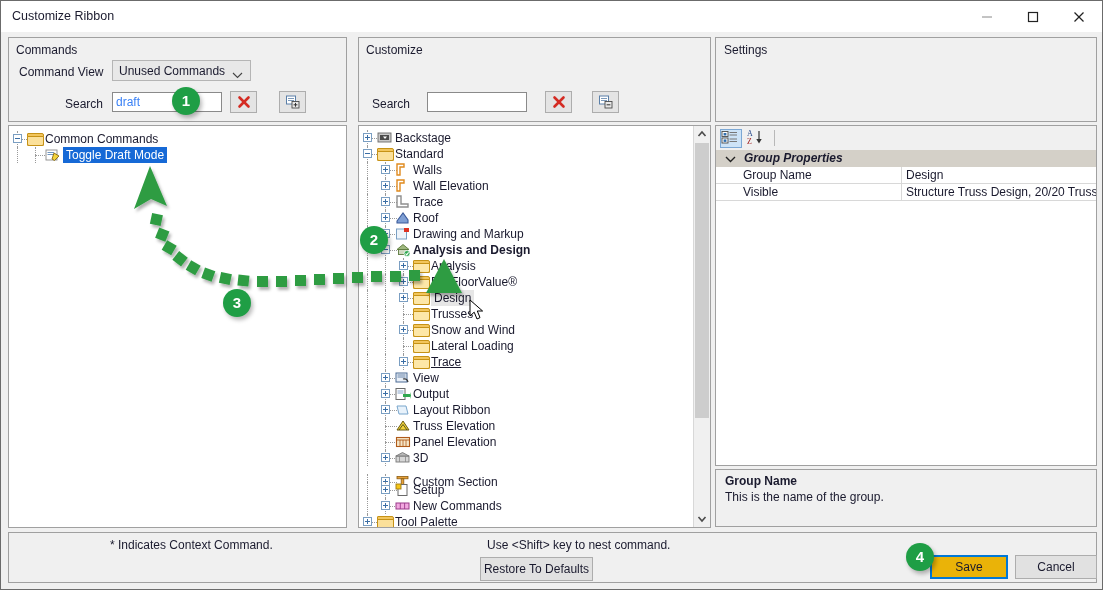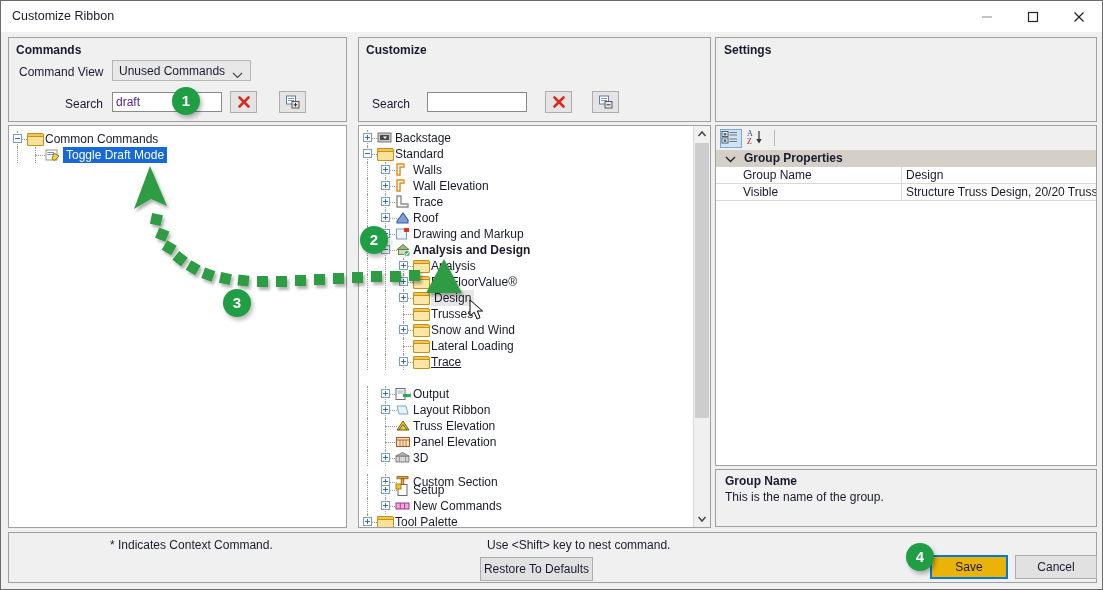--- a/index.html
+++ b/index.html
@@ -16,34 +16,34 @@
 
   
   #titlebar{position:absolute;left:0;top:0;width:1101px;height:31px;background:#ffffff;}
   #titlebar .title{position:absolute;left:11px;top:8px;font-size:12.5px;color:#1a1a2e;}
   .wbtn{position:absolute;top:0;width:46px;height:31px;cursor:default;}
   .wbtn svg{position:absolute;left:50%;top:50%;transform:translate(-50%,-50%);}
   #btn-min{right:92px;} #btn-max{right:46px;} #btn-close{right:0px;}
 
   
   .panel{position:absolute;box-sizing:border-box;border:1px solid #a0a0a0;background:#f0f0f0;}
-  .panel-label{position:absolute;font-size:12px;color:#1a1a2e;font-weight:bold;}
+  .panel-label{position:absolute;font-size:12px;color:#1a1a2e;}
 
   
   #commands-panel{left:7px;top:36px;width:339px;height:85px;}
   #commands-label{left:7px;top:5px;}
   #cmdview-label{position:absolute;left:10px;top:27px;font-size:12px;}
   #cmdview-select{position:absolute;left:103px;top:22px;width:139px;height:21px;
      box-sizing:border-box;background:#e8e8e8;border:1px solid #b5b5b5;}
   #cmdview-select .val{position:absolute;left:6px;top:3px;font-size:12px;}
   #cmdview-select .chev{position:absolute;right:7px;top:7px;}
   #search-label{position:absolute;left:56px;top:59px;font-size:12px;}
   #search-input{position:absolute;left:103px;top:54px;width:110px;height:20px;
      box-sizing:border-box;background:#ffffff;border:1px solid #8a8a8a;
-     font-family:"Liberation Sans",sans-serif;font-size:12px;color:#4c1d95;
+     font-family:"Liberation Sans",sans-serif;font-size:12px;color:#3b82f6;
      padding:1px 3px;outline:none;}
   .icon-btn{position:absolute;box-sizing:border-box;width:27px;height:22px;
      background:#e4e4e4;border:1px solid #adadad;}
   .icon-btn svg{position:absolute;left:50%;top:50%;transform:translate(-50%,-50%);}
   #clear-left{left:221px;top:53px;}
   #add-left{left:270px;top:53px;}
 
   
   #customize-panel{left:357px;top:36px;width:353px;height:85px;}
   #customize-label{left:7px;top:5px;}
@@ -90,21 +90,21 @@
 
   
   #propgrid{position:absolute;left:714px;top:124px;width:382px;height:341px;
      box-sizing:border-box;border:1px solid #a0a0a0;background:#ffffff;overflow:hidden;}
   #pg-toolbar{position:absolute;left:0;top:0;width:380px;height:24px;background:#f0f0f0;border-bottom:1px solid #cfcfcf;}
   .pg-tbtn{position:absolute;top:3px;width:22px;height:19px;box-sizing:border-box;}
   #pg-cat{left:4px;background:#cde3f7;border:1px solid #7ba7d4;}
   #pg-az{left:30px;}
   #pg-div{position:absolute;left:58px;top:4px;width:1px;height:16px;background:#b8b8b8;}
   .pg-rowhdr{position:absolute;left:0;width:380px;height:17px;background:#d4d0c8;}
-  .pg-rowhdr .t{position:absolute;left:28px;top:1px;font-weight:bold;font-size:12px;color:#1a1a2e;}
+  .pg-rowhdr .t{position:absolute;left:28px;top:1px;font-weight:bold;font-size:12px;color:#1a1a2e;font-style:italic;}
   .pg-row{position:absolute;left:0;width:380px;height:17px;}
   .pg-row .k{position:absolute;left:0;top:0;width:186px;height:17px;box-sizing:border-box;
      border-bottom:1px solid #d8d8d8;border-right:1px solid #d8d8d8;background:#ffffff;}
   .pg-row .k span{position:absolute;left:27px;top:1px;font-size:12px;}
   .pg-row .v{position:absolute;left:186px;top:0;width:194px;height:17px;box-sizing:border-box;
      border-bottom:1px solid #d8d8d8;background:#ffffff;overflow:hidden;}
   .pg-row .v span{position:absolute;left:4px;top:1px;font-size:12px;white-space:nowrap;}
 
   
   #descpane{position:absolute;left:714px;top:468px;width:382px;height:58px;
@@ -433,20 +433,33 @@
         <div class="dotline" style="left: 44px; top: 0px; height: 16px;"></div>
         <div class="dothoriz" style="left: 44px; top: 8px; width: 12px;"></div>
         <div class="expander plus" style="left: 40px; top: 3px;"></div>
         <div class="ico" style="left: 54px;">
           <div class="folder">
             <div class="bk"></div>
             <div class="fr"></div>
           </div>
         </div>
         <div class="lbl" style="left: 72px; text-decoration: underline;">Trace</div>
+      </div>
+      <div class="tnode" style="left: 0px; top: 244px; width: 100%;">
+        <div class="dotline" style="left: 8px; top: 0px; height: 16px;"></div>
+        <div class="dotline" style="left: 26px; top: 0px; height: 16px;"></div>
+        <div class="dothoriz" style="left: 26px; top: 8px; width: 12px;"></div>
+        <div class="expander plus" style="left: 22px; top: 3px;"></div>
+        <div class="ico" style="left: 36px;"><svg width="16" height="14" viewBox="0 0 16 14">
+            <rect x="1" y="2" width="11" height="9" fill="#eaf0f8" stroke="#4a6a94" stroke-width="1"></rect>
+            <line x1="2.5" y1="4" x2="10.5" y2="4" stroke="#4a6a94" stroke-width="0.8"></line>
+            <line x1="2.5" y1="6" x2="10.5" y2="6" stroke="#4a6a94" stroke-width="0.8"></line>
+            <path d="M8,8 q4,-1 5,3" fill="none" stroke="#333" stroke-width="1.2"></path>
+          </svg></div>
+        <div class="lbl" style="left: 54px;">View</div>
       </div>
       <div class="tnode" style="left: 0px; top: 260px; width: 100%;">
         <div class="dotline" style="left: 8px; top: 0px; height: 16px;"></div>
         <div class="dotline" style="left: 26px; top: 0px; height: 16px;"></div>
         <div class="dothoriz" style="left: 26px; top: 8px; width: 12px;"></div>
         <div class="expander plus" style="left: 22px; top: 3px;"></div>
         <div class="ico" style="left: 36px;"><svg width="16" height="14" viewBox="0 0 16 14">
             <rect x="1" y="1.5" width="9" height="11" fill="#ffffff" stroke="#6a6a6a" stroke-width="1"></rect>
             <line x1="2.5" y1="4" x2="8.5" y2="4" stroke="#7a9ac4" stroke-width="0.9"></line>
             <line x1="2.5" y1="6" x2="8.5" y2="6" stroke="#7a9ac4" stroke-width="0.9"></line>

